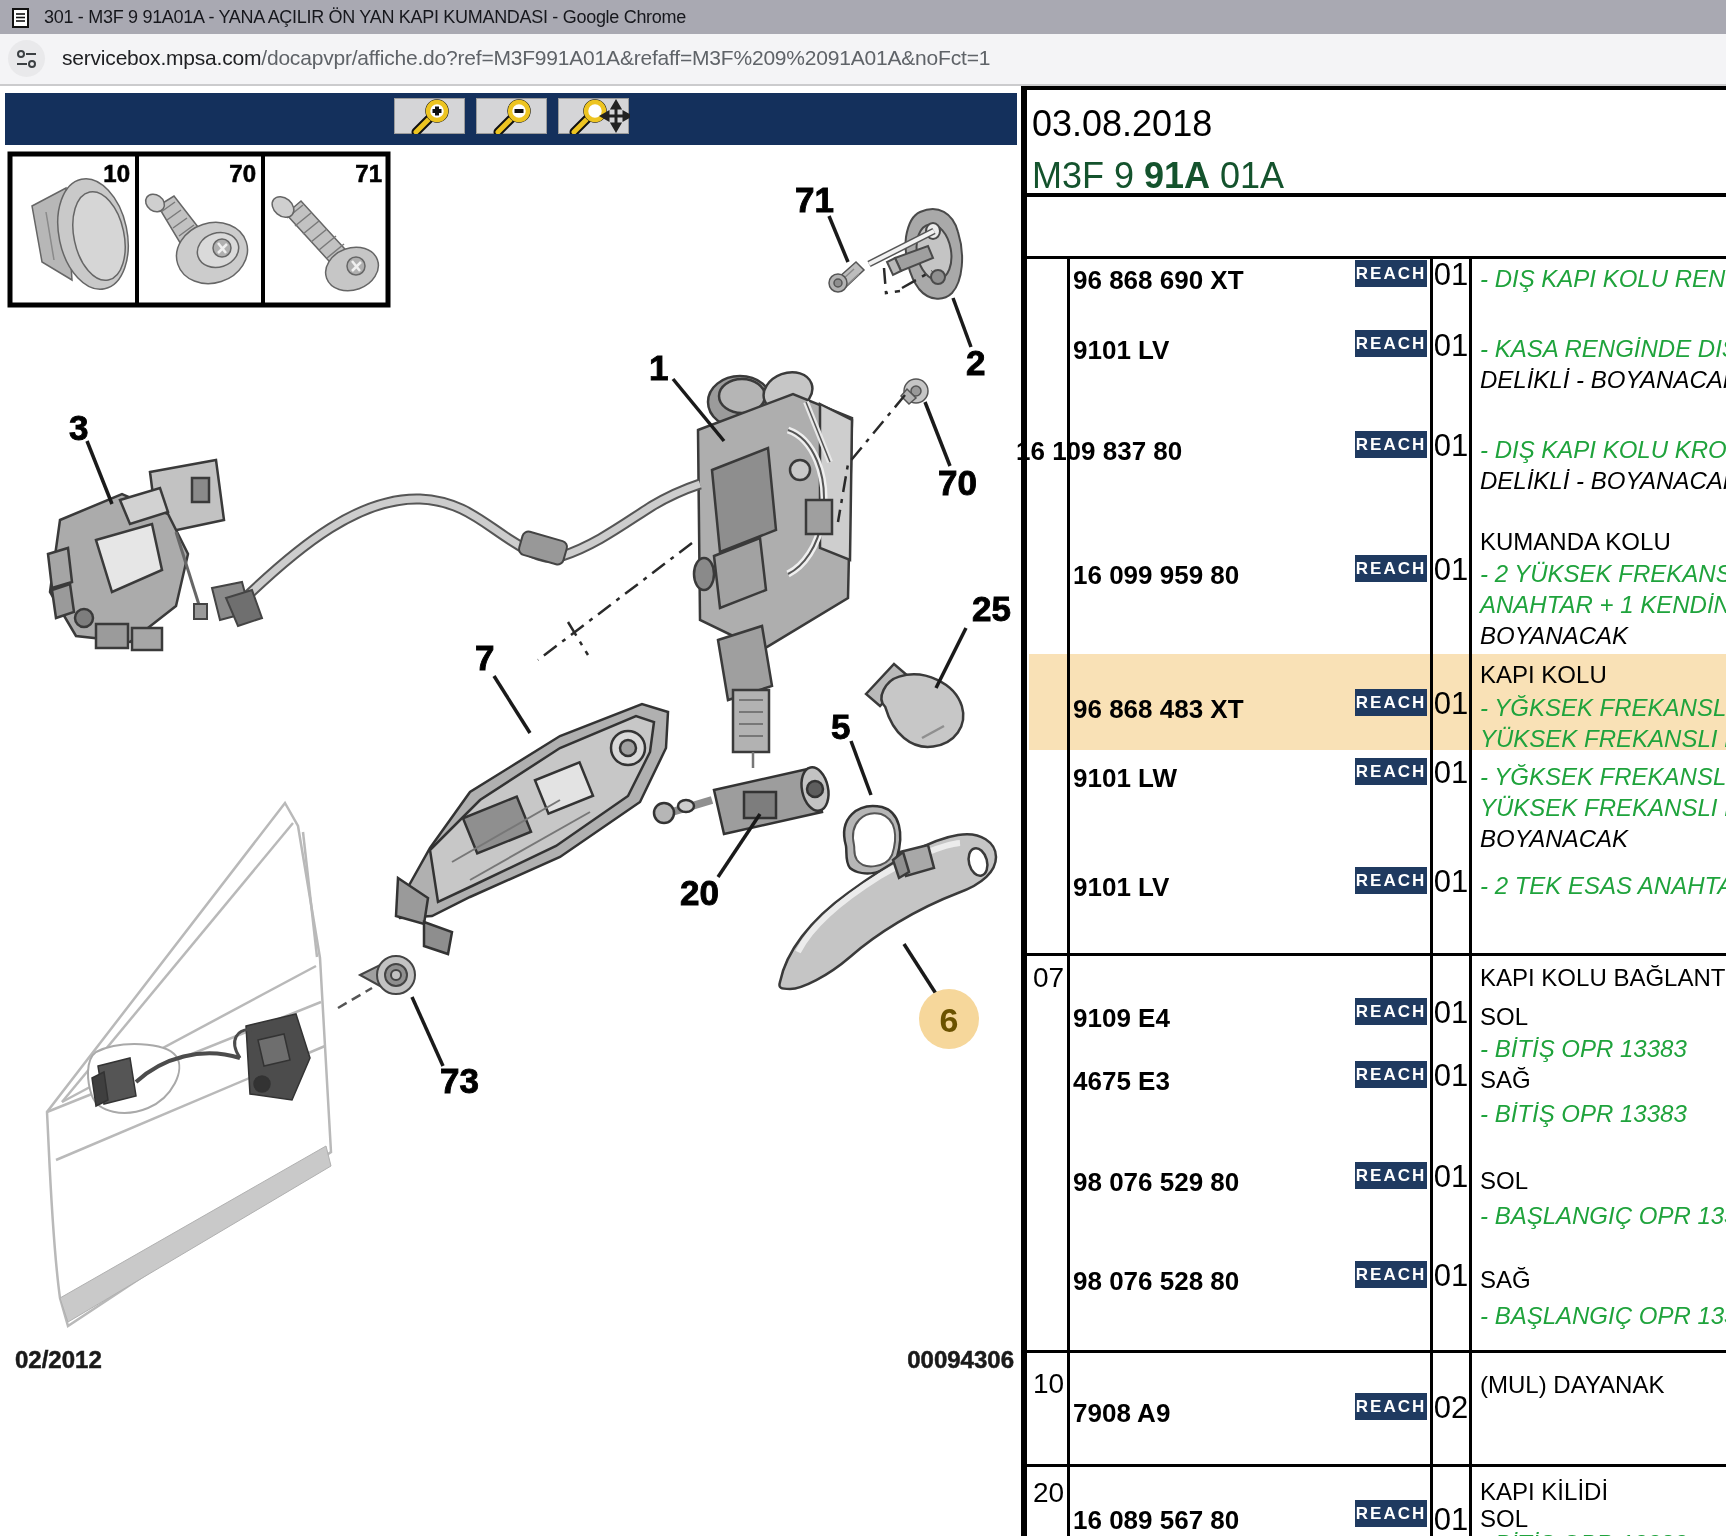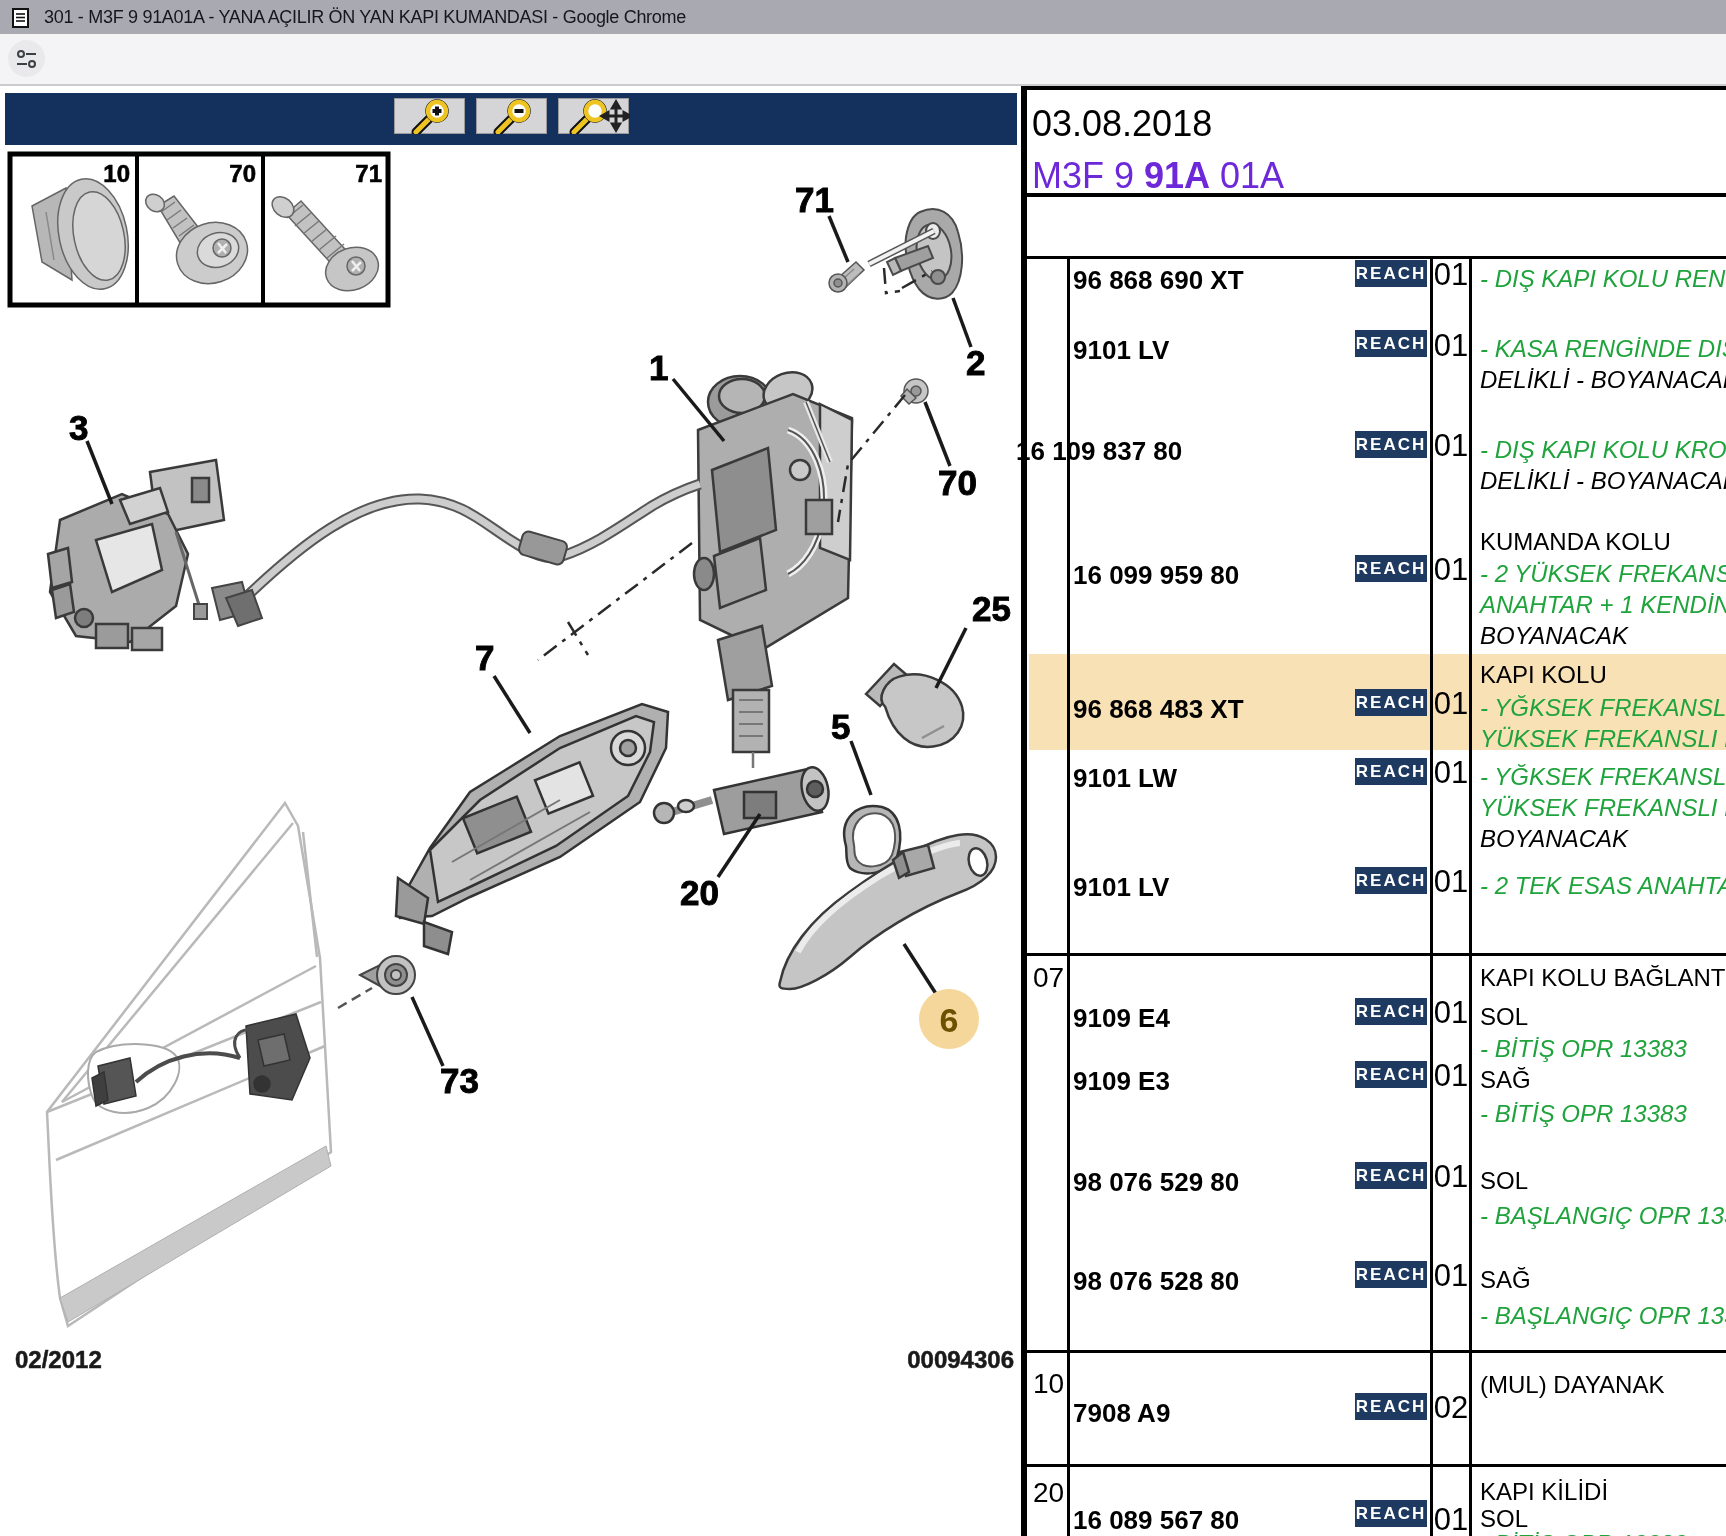--- a/index.html
+++ b/index.html
@@ -28,41 +28,42 @@
 .tan { background:#f9e1b6; }
 .pn { font-size:26px; font-weight:bold; color:#000; white-space:nowrap; }
 .itm { font-size:28px; color:#000; }
 .qty { font-size:31px; color:#000; width:38px; text-align:center; }
 .badge { width:72px; height:27px; background:#1f3a60; color:#fff; font-size:17px;
   font-weight:bold; letter-spacing:2px; text-align:center; line-height:27px; }
 .desc { font-size:24px; font-style:italic; color:#1fa33c; white-space:nowrap; }
 .descb { font-size:24px; font-style:italic; color:#000; white-space:nowrap; }
 .hdr { font-size:24px; font-weight:normal; color:#000; white-space:nowrap; }
 #datetxt { left:1032px; top:103px; font-size:36px; color:#000; }
-#reftxt { left:1032px; top:155px; font-size:36px; color:#6d28d9; }
+#reftxt { left:1032px; top:155px; font-size:36px; color:#14532d; }
 </style>
 </head>
 <body>
 <div id="page">
   <div class="abs" id="titlebar"></div>
   <svg class="abs" style="left:12px;top:8px" width="17" height="20" viewBox="0 0 17 20">
     <rect x="1" y="1" width="15" height="18" fill="#fff" stroke="#111" stroke-width="2"></rect>
     <line x1="4" y1="6" x2="13" y2="6" stroke="#111" stroke-width="1.6"></line>
     <line x1="4" y1="9.5" x2="13" y2="9.5" stroke="#111" stroke-width="1.6"></line>
     <line x1="4" y1="13" x2="13" y2="13" stroke="#111" stroke-width="1.6"></line>
   </svg>
   <div class="abs" id="titletext">301 - M3F 9 91A01A - YANA AÇILIR ÖN YAN KAPI KUMANDASI - Google Chrome</div>
   <div class="abs" id="urlbar"></div>
   <div class="abs" id="iconcircle"></div>
   <svg class="abs" style="left:15px;top:47px" width="24" height="24" viewBox="0 0 24 24">
     <circle cx="6" cy="7" r="3" fill="none" stroke="#3c4043" stroke-width="2"></circle>
     <line x1="11" y1="7" x2="21" y2="7" stroke="#3c4043" stroke-width="2"></line>
     <line x1="2" y1="17" x2="12" y2="17" stroke="#3c4043" stroke-width="2"></line>
     <circle cx="17" cy="17" r="3" fill="none" stroke="#3c4043" stroke-width="2"></circle>
   </svg>
+  <div class="abs" id="urltext">servicebox.mpsa.com<span class="path">/docapvpr/affiche.do?ref=M3F991A01A&amp;refaff=M3F%209%2091A01A&amp;noFct=1</span></div>
   <div class="abs" id="urldivider"></div>
 
   <div class="abs" id="navybar"></div>
   <div class="abs zoombtn" style="left:394px"></div>
   <div class="abs zoombtn" style="left:476px"></div>
   <div class="abs zoombtn" style="left:558px"></div>
   <svg class="abs" style="left:394px;top:98px" width="71" height="36" viewBox="0 0 71 36">
     <line x1="22" y1="34" x2="37" y2="19" stroke="#111" stroke-width="9" stroke-linecap="round"></line>
     <line x1="22" y1="34" x2="37" y2="19" stroke="#edc421" stroke-width="5" stroke-linecap="round"></line>
     <circle cx="43" cy="13" r="11" fill="#fff" stroke="#111" stroke-width="1.5"></circle>
@@ -374,21 +375,21 @@
   <div class="abs desc" style="left:1480px;top:872px">- 2 TEK ESAS ANAHTAR</div>
 
   <div class="abs itm" style="left:1033px;top:962px">07</div>
   <div class="abs hdr" style="left:1480px;top:964px">KAPI KOLU BAĞLANTILARI</div>
   <div class="abs pn" style="left:1073px;top:1003px">9109 E4</div>
   <div class="abs badge" style="left:1355px;top:998px">REACH</div>
   <div class="abs qty" style="left:1432px;top:995px">01</div>
   <div class="abs hdr" style="left:1480px;top:1003px">SOL</div>
   <div class="abs desc" style="left:1480px;top:1035px">- BİTİŞ OPR 13383</div>
 
-  <div class="abs pn" style="left:1073px;top:1066px">9109 E3</div>
+  <div class="abs pn" style="left:1073px;top:1066px">4675 E3</div>
   <div class="abs badge" style="left:1355px;top:1061px">REACH</div>
   <div class="abs qty" style="left:1432px;top:1058px">01</div>
   <div class="abs hdr" style="left:1480px;top:1066px">SAĞ</div>
   <div class="abs desc" style="left:1480px;top:1100px">- BİTİŞ OPR 13383</div>
 
   <div class="abs pn" style="left:1073px;top:1167px">98 076 529 80</div>
   <div class="abs badge" style="left:1355px;top:1162px">REACH</div>
   <div class="abs qty" style="left:1432px;top:1159px">01</div>
   <div class="abs hdr" style="left:1480px;top:1167px">SOL</div>
   <div class="abs desc" style="left:1480px;top:1202px">- BAŞLANGIÇ OPR 13383</div>

